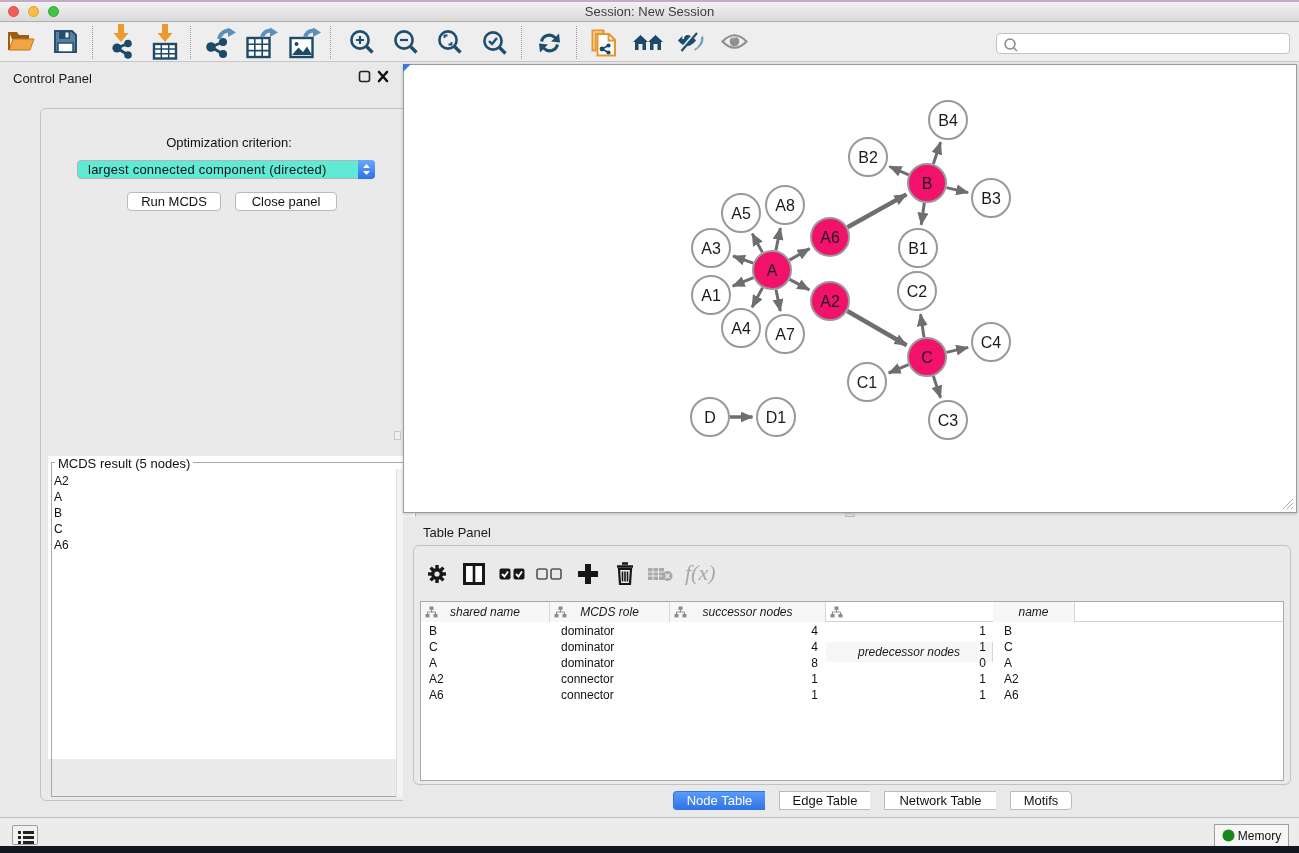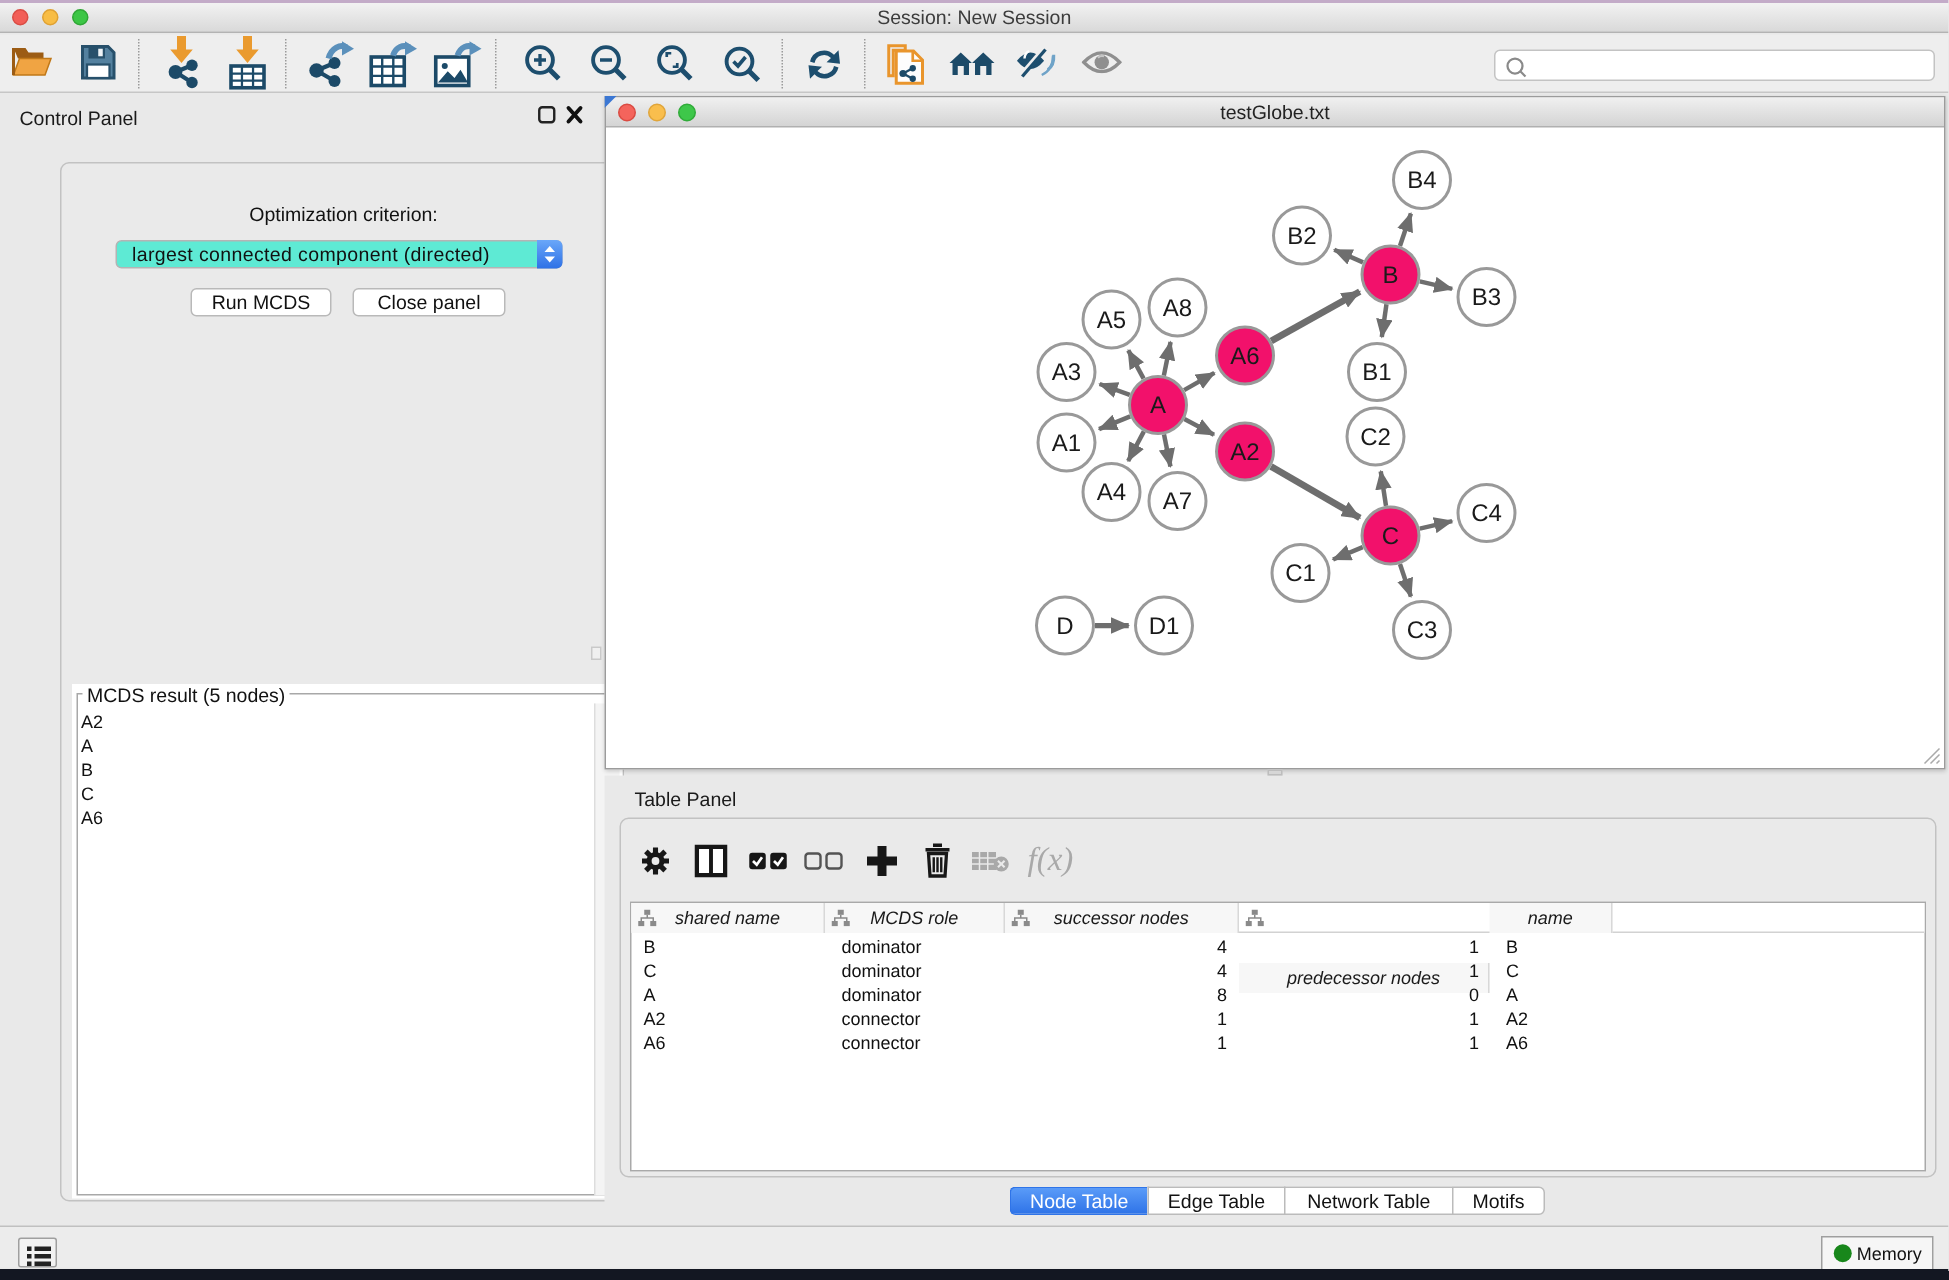--- a/index.html
+++ b/index.html
@@ -30,21 +30,21 @@
 #cpinner { position:absolute; left:8px; top:45px; width:376px; height:693px;
   border:1px solid #c2c2c2; border-radius:6px; background:#eaeaea;margin-left:32px; }
 #optlabel { position:absolute; left:0; top:26px; width:376px; text-align:center; font-size:13px; color:#111; }
 #combo { position:absolute; left:36px; top:51px; width:298px; height:19px; background:#5eead4;
   border:1px solid #b4b4b4; border-radius:4px; font-size:13px; letter-spacing:0.25px; color:#111; line-height:17px; padding-left:10px; }
 #combo .step { position:absolute; right:-1px; top:-1px; width:17px; height:19px;
   background:linear-gradient(#6aa7f9,#2e71e6); border-radius:0 4px 4px 0; }
 .btn { position:absolute; height:19px; background:#fff; border:1px solid #b9b9b9; border-radius:4px;
   font-size:13px; color:#111; text-align:center; line-height:17px; }
 
-#mcdsbox { position:absolute; left:7px; top:347px; width:367px; height:343px; background:#fff; }
+#mcdsbox { position:absolute; left:7px; top:347px; width:367px; height:303px; background:#fff; }
 #mcdsline { position:absolute; left:3px; top:6px; width:361px; height:335px;
   border:1px solid #a8a8a8; }
 #mcdstitle { position:absolute; left:7px; top:0px; background:#fff; padding:0 3px; font-size:13px; color:#111; }
 .mli { position:absolute; left:6px; font-size:12px; color:#111; }
 #mcdssb { position:absolute; right:2px; top:13px; width:17px; height:328px; background:#f4f4f4; border-left:1px solid #ddd; }
 
 #netwin { left:403px; top:64px; width:894px; height:449px; background:#fff;
   border:1px solid #9b9b9b; box-shadow:0 1px 3px rgba(0,0,0,0.2); }
 #nettitle { position:absolute; left:0; top:0; width:100%; height:20px;
   background:linear-gradient(#f0f0f0,#d4d4d4); border-bottom:1px solid #b0b0b0; }
@@ -53,21 +53,21 @@
 #tpanel { left:403px; top:517px; width:896px; height:294px; background:#e9e9e9; }
 #tpanel .hdr { position:absolute; left:20px; top:8px; font-size:13px; color:#1a1a1a; }
 #tpinner { position:absolute; left:10px; top:28px; width:878px; height:240px;
   border:1px solid #c2c2c2; border-radius:6px; background:#eaeaea; }
 #ttable { position:absolute; left:6px; top:55px; width:864px; height:180px; background:#fff; border:1px solid #a9a9a9; }
 #thead { position:absolute; left:0; top:0; width:100%; height:20px; background:#ffffff; border-bottom:1px solid #d2d2d2; }
 .th { position:absolute; top:0; height:20px; border-right:1px solid #d8d8d8; font-size:12px; color:#1a1a1a;
   text-align:center; line-height:20px; background:#f7f7f7;font-style:italic; }
 .td { position:absolute; font-size:12px; color:#111; }
 
-#btabs { position:absolute; display:flex; left:259px; top:245px; z-index:5; }
+#btabs { position:absolute; display:flex; left:259px; top:245px; z-index:5;gap:14px; }
 
 #statusbar { left:0; top:817px; width:1299px; height:28px; background:#ececec; border-top:1px solid #c0c0c0; }
 #membtn { position:absolute; right:10px; top:6px; width:75px; height:23px; background:#f6f6f6;
   border:1px solid #9f9f9f; font-size:12px; color:#111; white-space:nowrap; display:flex; align-items:center; justify-content:center; }
 #listbtn { position:absolute; left:12px; top:7px; width:26px; height:20px; background:#f2f2f2;
   border:1px solid #9f9f9f; border-radius:2px; }
 #darkstrip { left:0; top:846px; width:1299px; height:7px; background:#131722; }
 svg { display:block; }
 .icon { position:absolute; }
 </style>
@@ -242,26 +242,20 @@
       <div class="mli" style="top:82px">A6</div>
       <div id="mcdssb"></div>
     </div>
   </div>
 </div>
 
 <div class="abs" id="netwin">
   <svg class="icon" style="left:-1px;top:-1px;z-index:4" width="8" height="8">
       <path d="M0 0 L8 0 L0 8 z" fill="#3b77d3"></path>
     </svg>
-  <div id="nettitle">
-    <div class="title">testGlobe.txt</div>
-    <div class="tl" style="left:8px;top:4px;width:12px;height:12px;background:#f4645c;border:1px solid #da4b42;"></div>
-    <div class="tl" style="left:28px;top:4px;width:12px;height:12px;background:#f9be4d;border:1px solid #e0a53a;"></div>
-    <div class="tl" style="left:48px;top:4px;width:12px;height:12px;background:#3ec74a;border:1px solid #30ab39;"></div>
-  </div>
   <svg class="icon" style="left:0;top:20px" width="892" height="426" viewBox="0 0 892 426">
     <defs>
       <marker id="arr" markerUnits="userSpaceOnUse" markerWidth="13" markerHeight="11" refX="12" refY="5.5" orient="auto">
         <path d="M0,0 L13,5.5 L0,11 Z" fill="#6e6e6e"></path>
       </marker>
     </defs>
     <g stroke="#6e6e6e">
       <line x1="358.4" y1="167.4" x2="348.2" y2="148.6" stroke-width="3" marker-end="url(#arr)"></line>
       <line x1="371.9" y1="165.4" x2="376.4" y2="143.0" stroke-width="3" marker-end="url(#arr)"></line>
       <line x1="349.2" y1="178.2" x2="329.1" y2="171.0" stroke-width="3" marker-end="url(#arr)"></line>

